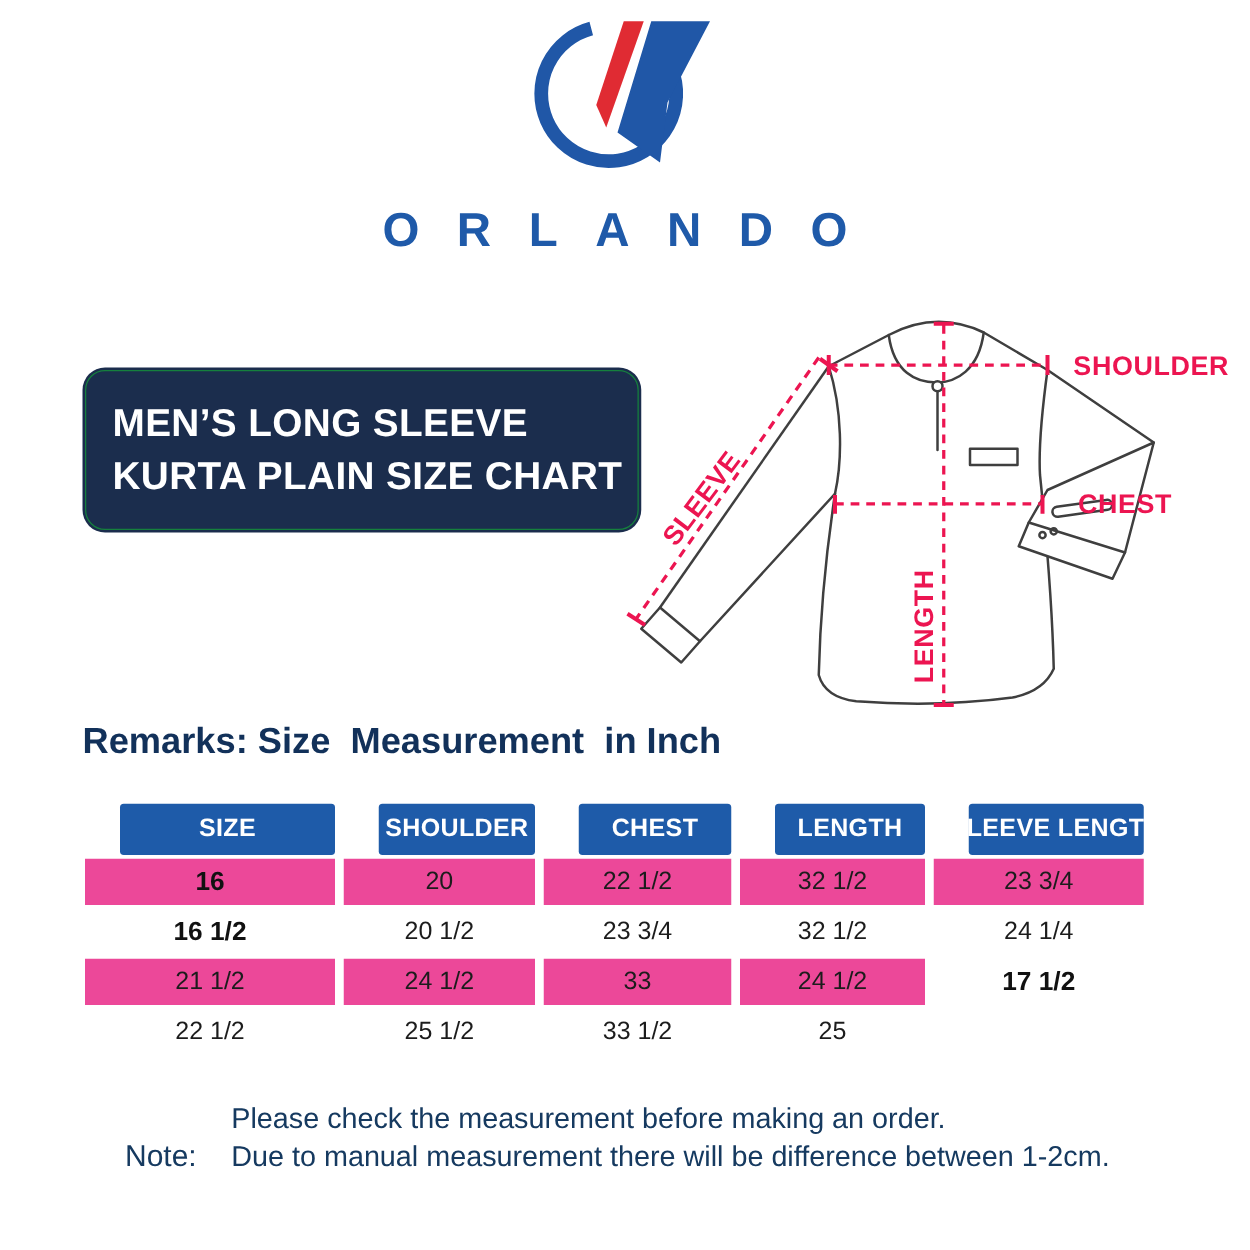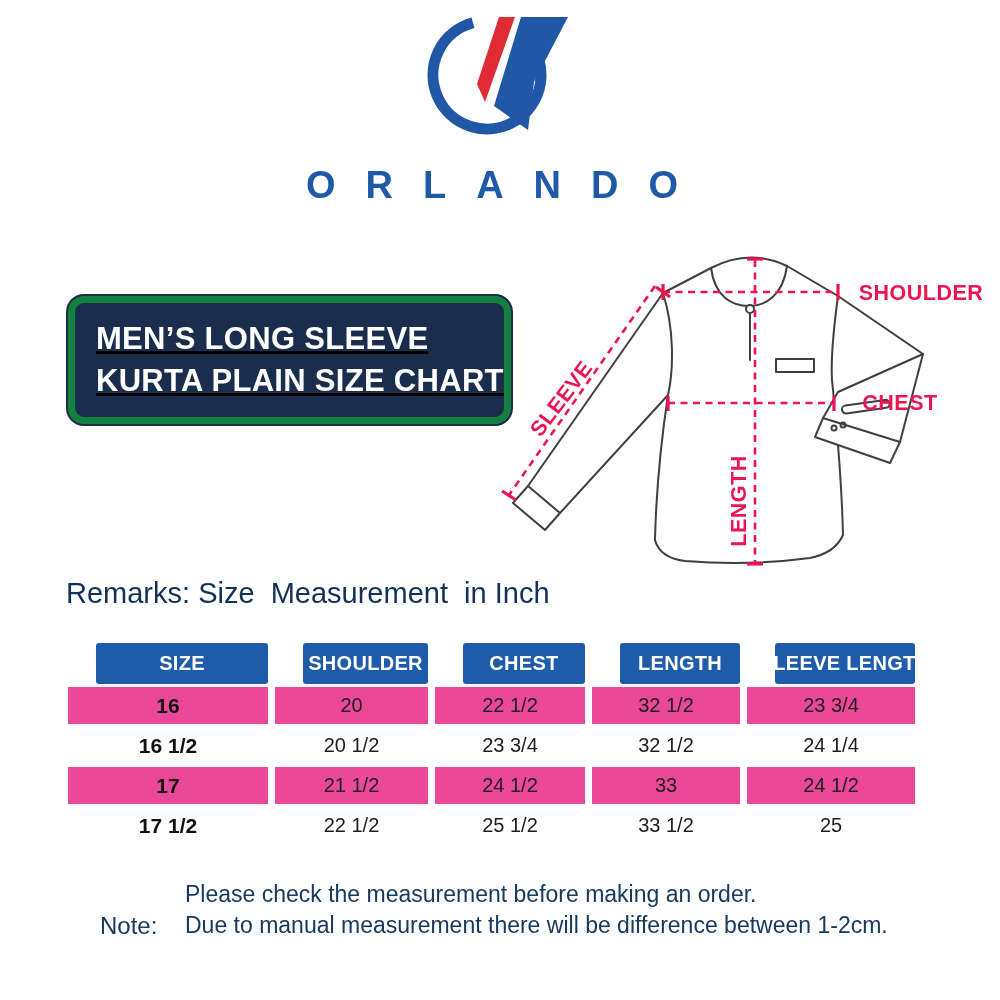--- a/index.html
+++ b/index.html
@@ -10,34 +10,34 @@
   
   .logo { position:absolute; left:425px; top:14px; width:150px; height:136px; }
 
   
   .wordmark { position:absolute; left:0; top:164px; width:1000px; text-align:center;
     color:#1f5aa9; font-size:38px; font-weight:700; letter-spacing:30px; padding-left:14px;
     white-space:nowrap; }
 
   
   .banner { position:absolute; left:68px; top:296px; width:443px; height:128px;
-    background:#1b2d4d; border:7px solid #15803d; box-shadow:0 0 0 2px #1b2d4d;
+    background:#1b2d4d; border:1px solid #15803d; box-shadow:0 0 0 2px #1b2d4d;
     border-radius:16px; display:flex; flex-direction:column; justify-content:center;
-    padding-left:21px;text-decoration:underline; }
+    padding-left:21px; }
   .banner div { color:#ffffff; font-weight:700; font-size:31px; line-height:42px;
     letter-spacing:0.3px; white-space:nowrap; }
 
   
   .diagram { position:absolute; left:500px; top:248px; width:492px; height:330px; }
   .diagram text { font-family:"Liberation Sans", sans-serif; font-weight:700;
     fill:#ec1551; font-size:21.5px; letter-spacing:0.5px; }
 
   
   .remarks { position:absolute; left:66px; top:577px; color:#12315a;
-    font-size:29px; font-weight:400; white-space:pre; }
+    font-size:29px; font-weight:700; white-space:pre; }
 
   
   .size-table { position:absolute; left:68px; top:643px; display:grid;
     grid-template-columns:200px 153px 150px 148px 168px;
     grid-auto-rows:37px; grid-template-rows:41px; column-gap:7px; row-gap:3px; }
   .hcell { background:#1e5ba9; border-radius:3px; color:#fff; font-weight:700;
     font-size:20px; display:flex; align-items:center; justify-content:center;
     letter-spacing:0.3px; white-space:nowrap;margin-left:28px; }
   .cell { display:flex; align-items:center; justify-content:center;
     font-size:20px; color:#1c1c1c; }
@@ -131,21 +131,20 @@
     <div class="cell pink">22 1/2</div>
     <div class="cell pink">32 1/2</div>
     <div class="cell pink">23 3/4</div>
 
     <div class="cell size">16 1/2</div>
     <div class="cell">20 1/2</div>
     <div class="cell">23 3/4</div>
     <div class="cell">32 1/2</div>
     <div class="cell">24 1/4</div>
 
-    <div class="cell pink size">17</div>
     <div class="cell pink">21 1/2</div>
     <div class="cell pink">24 1/2</div>
     <div class="cell pink">33</div>
     <div class="cell pink">24 1/2</div>
 
     <div class="cell size">17 1/2</div>
     <div class="cell">22 1/2</div>
     <div class="cell">25 1/2</div>
     <div class="cell">33 1/2</div>
     <div class="cell">25</div>

